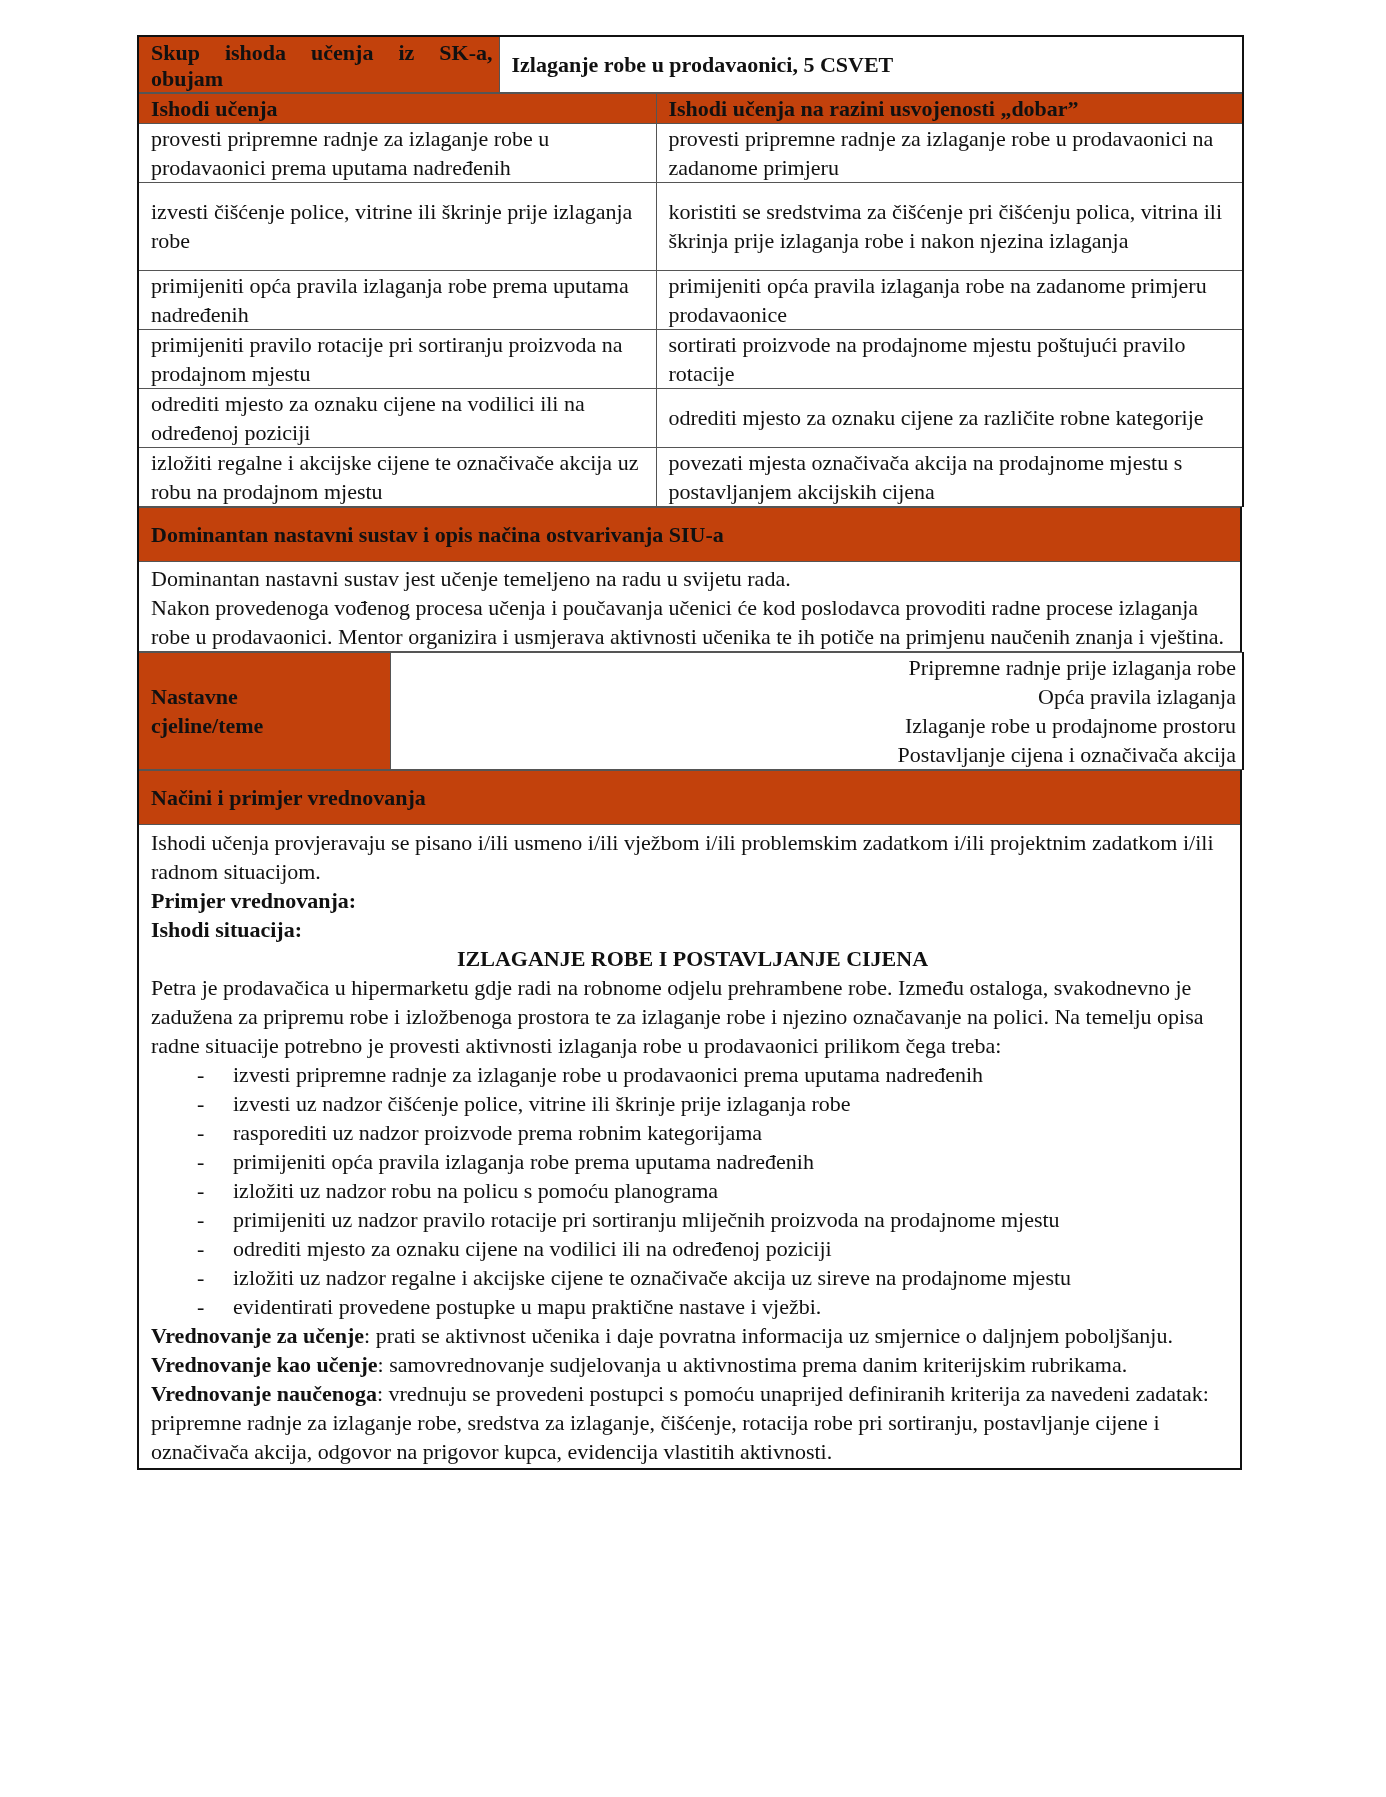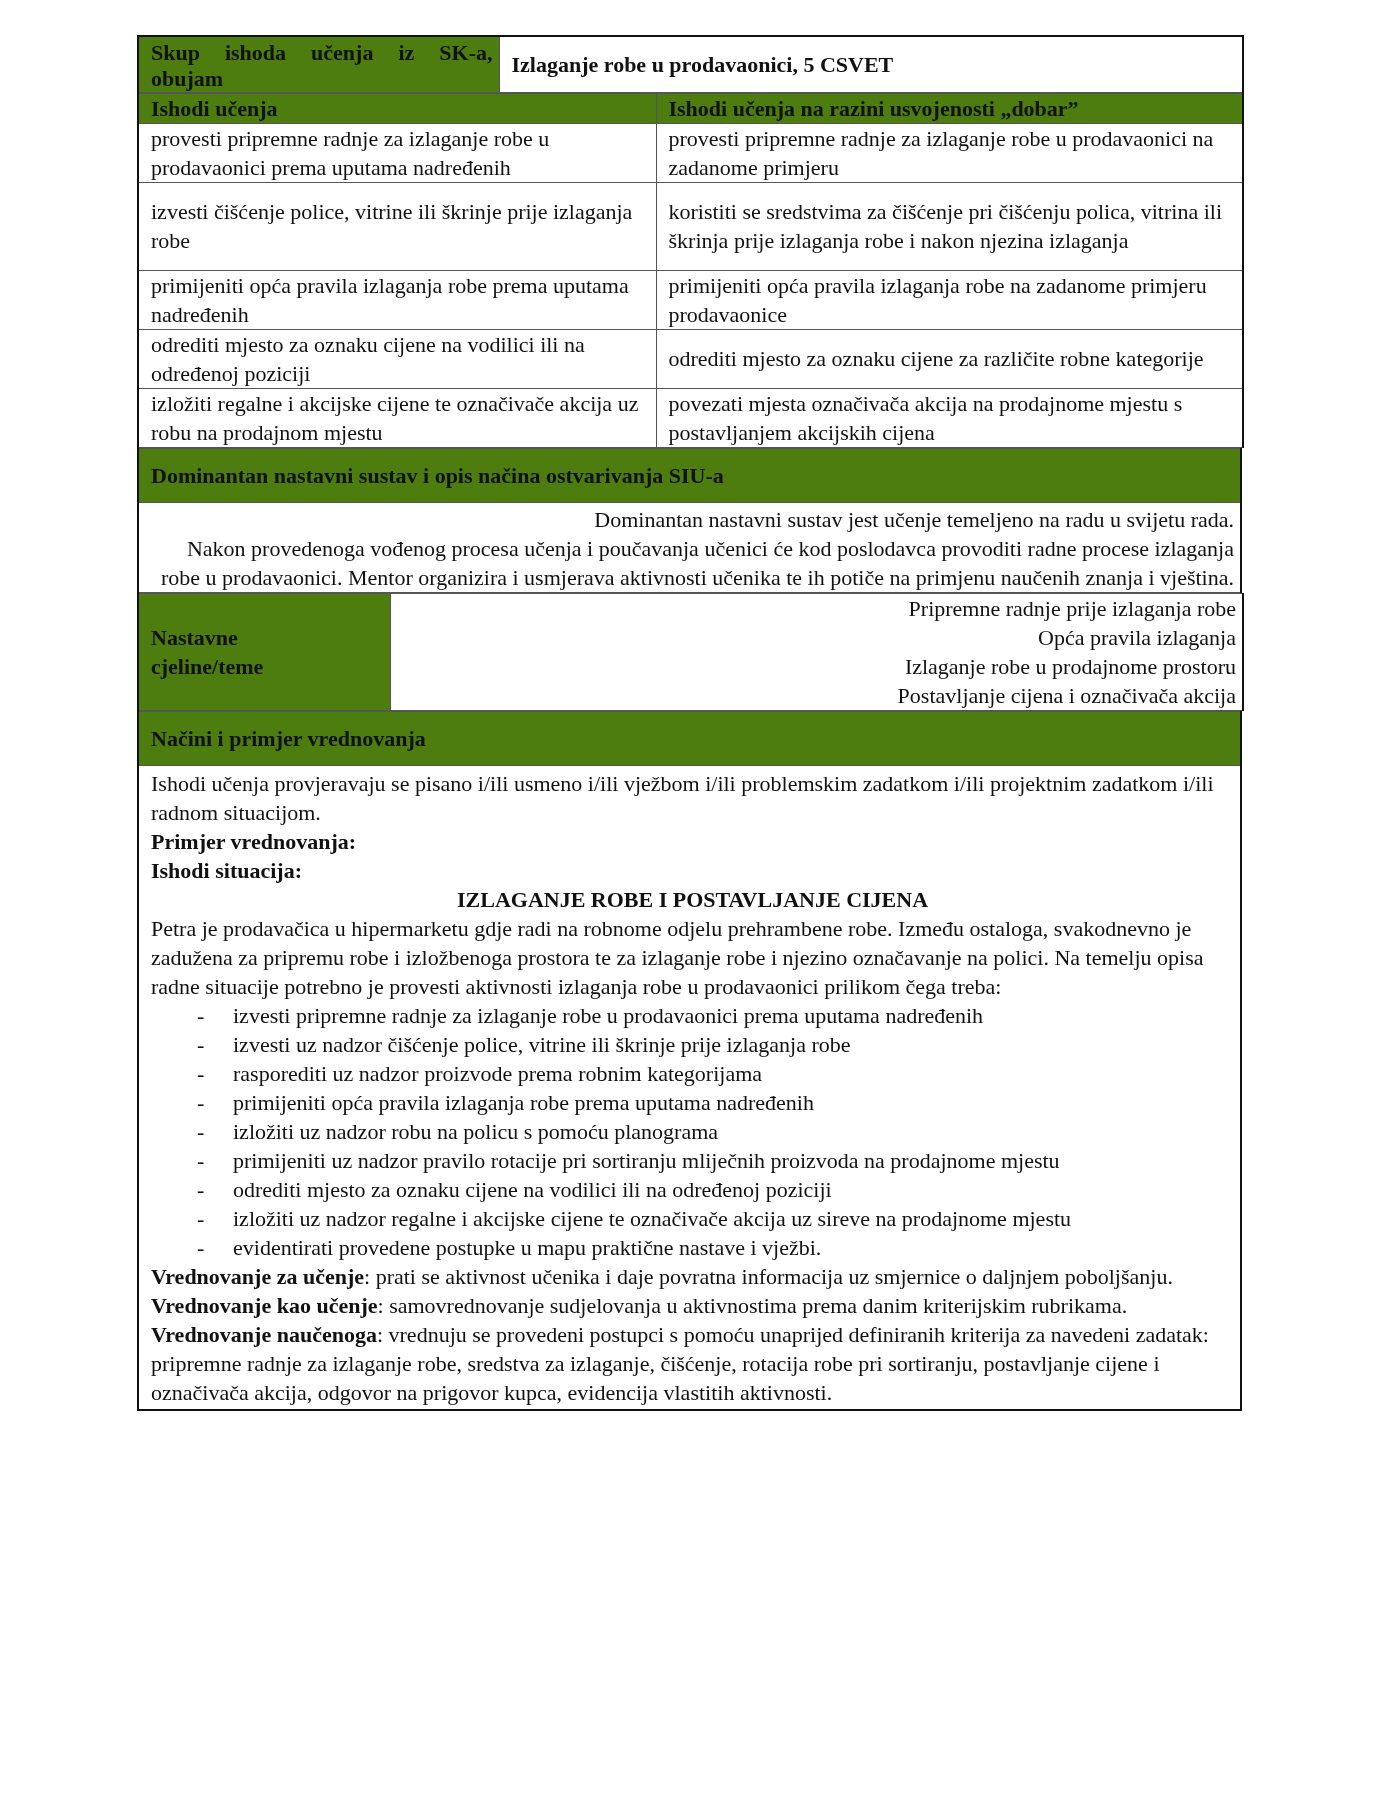--- a/index.html
+++ b/index.html
@@ -2,21 +2,21 @@
 <html><head>
   <meta charset="utf-8">
   <style>
     html, body { margin: 0; padding: 0; background: #ffffff; }
     body { width: 1386px; height: 1797px; position: relative; font-family: "Liberation Serif", serif; color: #111; }
     .page { position: absolute; left: 137px; top: 35px; width: 1105px; }
     table { border-collapse: collapse; width: 1105px; table-layout: fixed; font-size: 22px; line-height: 29px; }
     td { border: 1.5px solid #555; padding: 0 6px 0 12px; vertical-align: middle; }
     .outer-l { border-left: 2px solid #111; }
     .outer-r { border-right: 2px solid #111; }
-    .blue { background: #4d7c0f; }
+    .blue { background: #c2410c; }
     .bold { font-weight: bold; }
     .hdr { font-weight: bold; font-size: 22px; }
     .sectionhead { height: 54px; }
     .para { display: block; }
     .center { text-align: center; font-weight: bold; }
     ul.dash { list-style: none; margin: 0; padding: 0 0 0 46px; }
     ul.dash li { position: relative; padding-left: 36px; }
     ul.dash li .dash-mark { position: absolute; left: 0; top: 0; }
     .justify { text-align: justify; text-align-last: justify; }
     .topics div { line-height: 29px; text-align: right; }
@@ -58,37 +58,41 @@
     </tr>
     <tr style="height:88px">
       <td class="outer-l">izvesti čišćenje police, vitrine ili škrinje prije izlaganja robe</td>
       <td class="outer-r">koristiti se sredstvima za čišćenje pri čišćenju polica, vitrina ili škrinja prije izlaganja robe i nakon njezina izlaganja</td>
     </tr>
     <tr style="height:58px">
       <td class="outer-l">primijeniti opća pravila izlaganja robe prema uputama nadređenih</td>
       <td class="outer-r">primijeniti opća pravila izlaganja robe na zadanome primjeru prodavaonice</td>
     </tr>
     <tr style="height:58px">
+      <td class="outer-l">primijeniti pravilo rotacije pri sortiranju proizvoda na prodajnom mjestu</td>
+      <td class="outer-r">sortirati proizvode na prodajnome mjestu poštujući pravilo rotacije</td>
+    </tr>
+    <tr style="height:58px">
       <td class="outer-l">odrediti mjesto za oznaku cijene na vodilici ili na određenoj poziciji</td>
       <td class="outer-r">odrediti mjesto za oznaku cijene za različite robne kategorije</td>
     </tr>
     <tr style="height:58px">
       <td class="outer-l">izložiti regalne i akcijske cijene te označivače akcija uz robu na prodajnom mjestu</td>
       <td class="outer-r">povezati mjesta označivača akcija na prodajnome mjestu s postavljanjem akcijskih cijena</td>
     </tr>
   </tbody>
     </table>
 
   <table>
     <tbody>
         <tr class="sectionhead">
       <td class="blue hdr outer-l outer-r">Dominantan nastavni sustav i opis načina ostvarivanja SIU-a</td>
     </tr>
     <tr>
-      <td class="outer-l outer-r" style="padding-top:2px; padding-bottom:0;text-align:right;">
+      <td class="outer-l outer-r" style="padding-top:2px; padding-bottom:0;">
         <span class="para">Dominantan nastavni sustav jest učenje temeljeno na radu u svijetu rada.</span>
         <span class="para">Nakon provedenoga vođenog procesa učenja i poučavanja učenici će kod poslodavca provoditi radne procese izlaganja robe u prodavaonici. Mentor organizira i usmjerava aktivnosti učenika te ih potiče na primjenu naučenih znanja i vještina.</span>
       </td>
     </tr>
   </tbody>
     </table>
 
   <table>
     <colgroup>
         <col style="width:252px">

